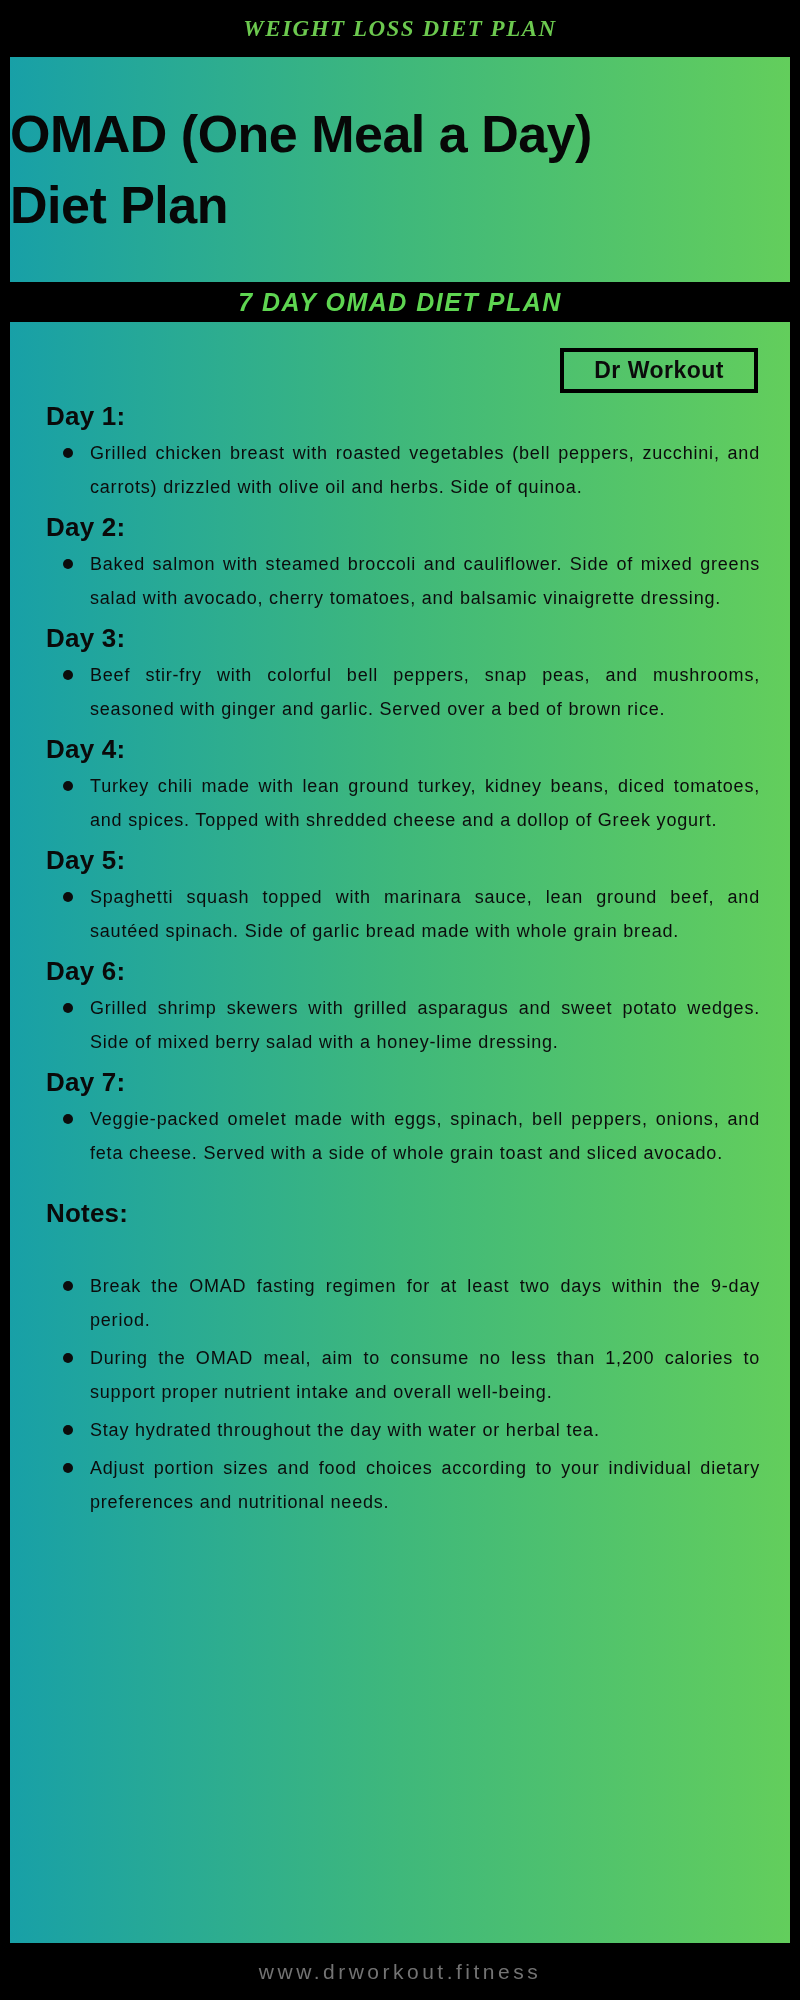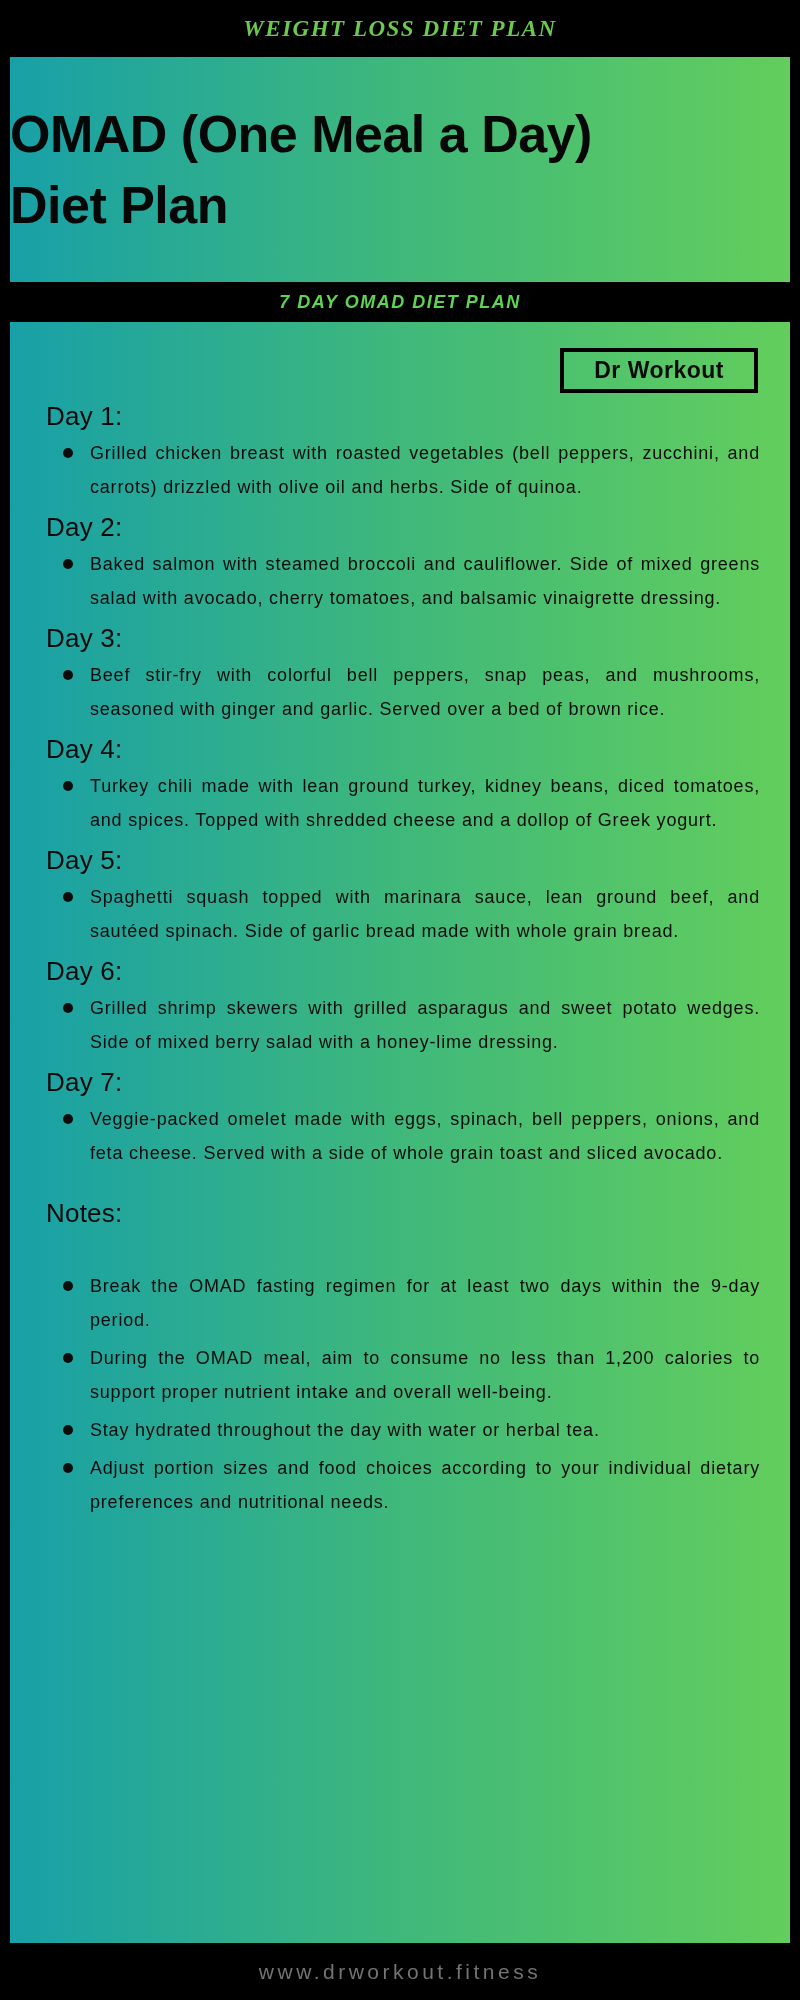--- a/index.html
+++ b/index.html
@@ -44,42 +44,42 @@
   }
 
   .band {
     margin:0 -10px;
     height:40px; flex:0 0 40px;
     background:#000000;
     display:flex; align-items:center; justify-content:center;
   }
   .band .banner-text {
     color:#5ed551;
-    font-size:18px; font-weight:bold; font-style:italic;
+    font-size:25px; font-weight:bold; font-style:italic;
     letter-spacing:1.5px;
   }
 
   .main {
     flex:1 1 auto;
     padding:26px 30px 0 36px;
     color:#0c0c0c;
     overflow:hidden;
   }
   .badge-row { display:flex; justify-content:flex-end; margin:0 2px 6px 0; }
   .badge {
     border:4px solid #000000;
     padding:5px 30px;
     font-size:23px; font-weight:bold;
     color:#0b0b0b;
     letter-spacing:0.5px;
     background:transparent;
   }
 
   .day-label, .notes-label {
-    font-size:26px; font-weight:400;
+    font-size:26px; font-weight:700;
     letter-spacing:0.2px;
     margin:8px 0 4px 0;
     color:#0a0a0a;
   }
   ul.bullets {
     list-style:none;
     padding:0 0 0 44px;
     margin:0;
   }
   ul.bullets li {

